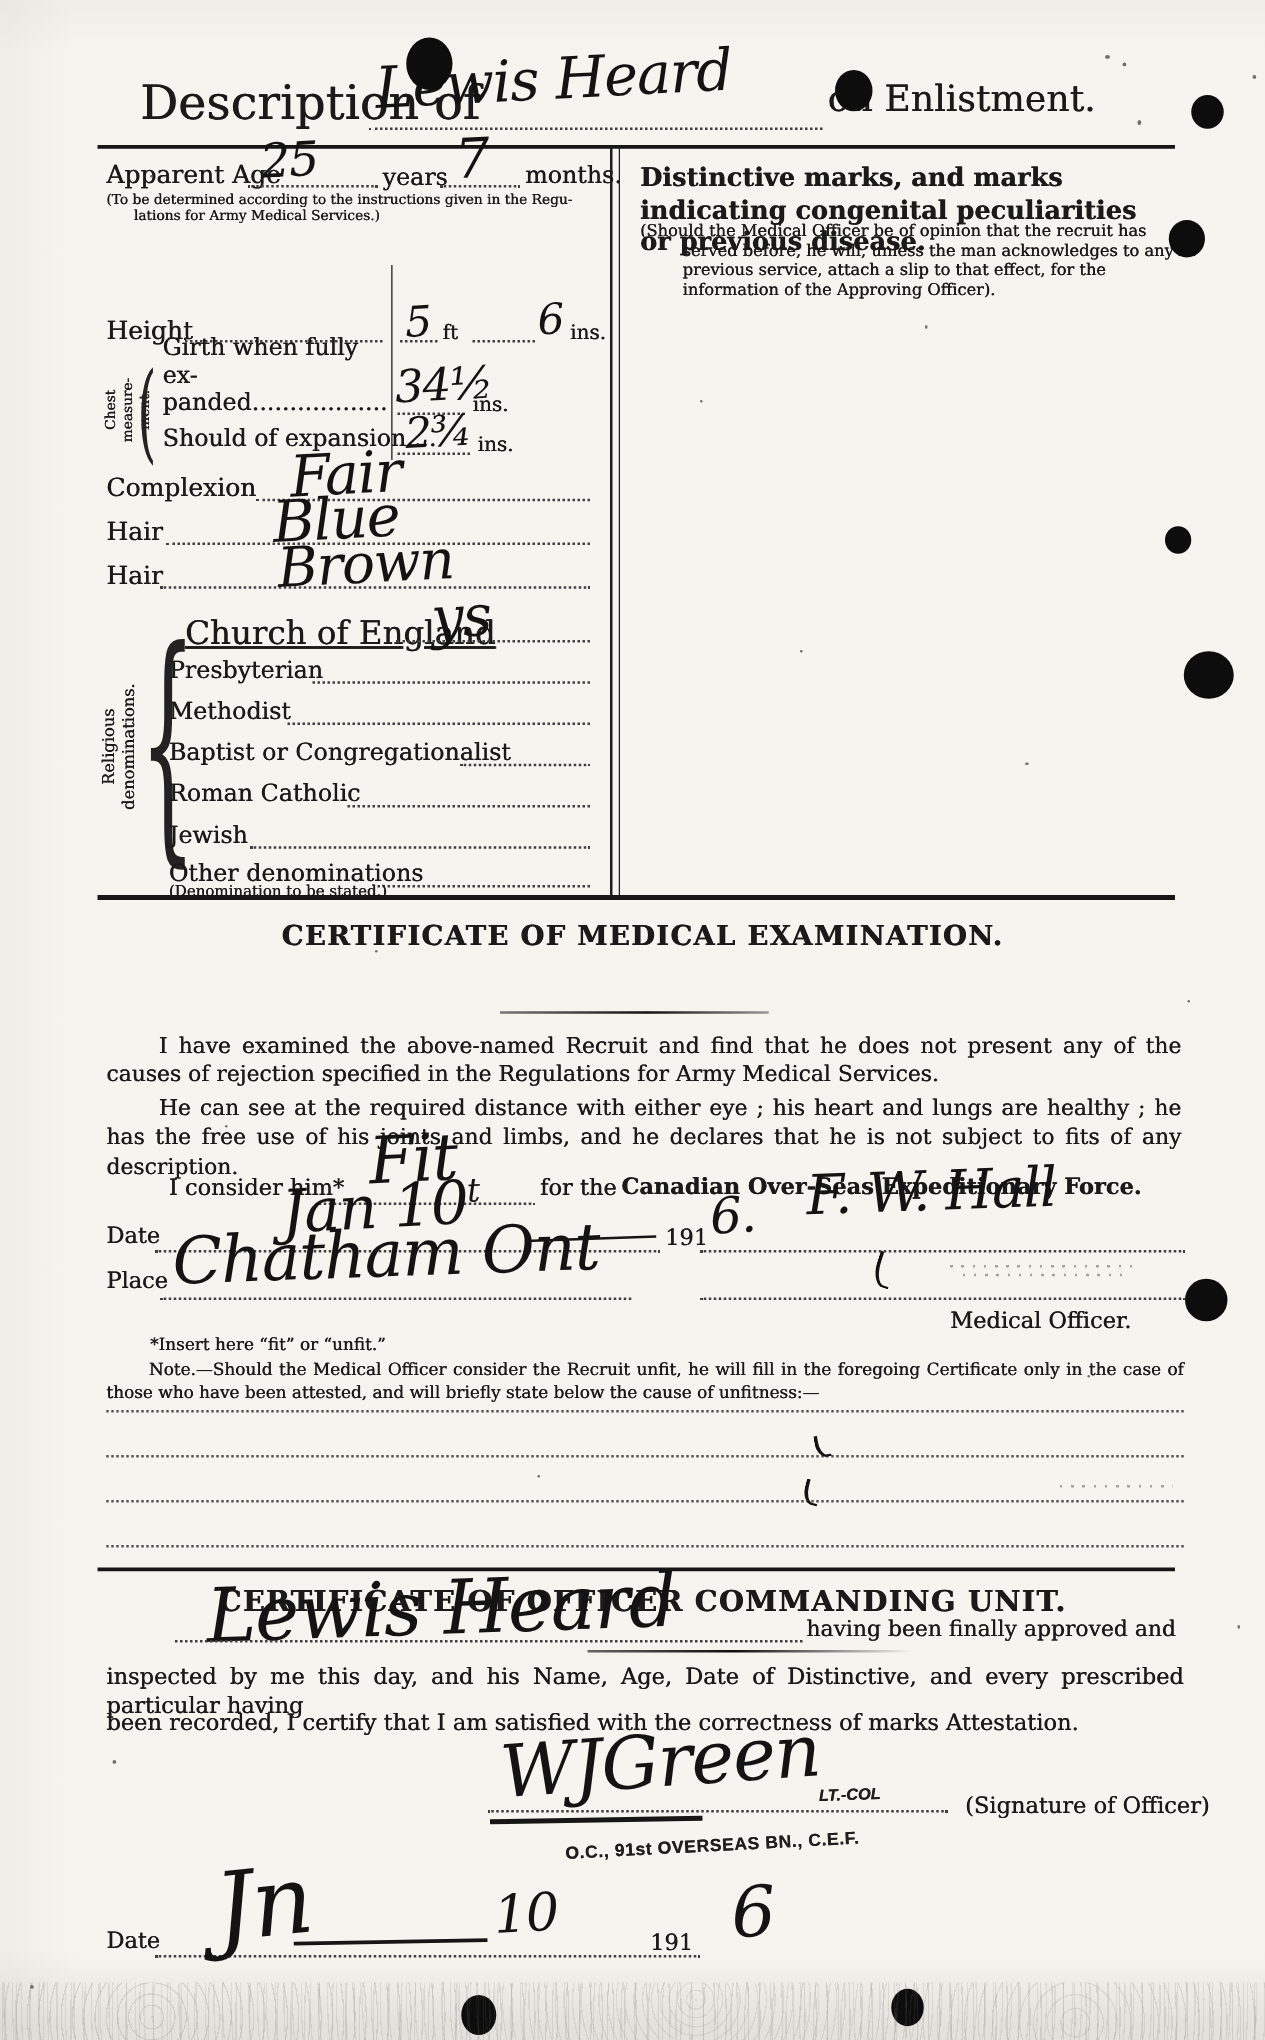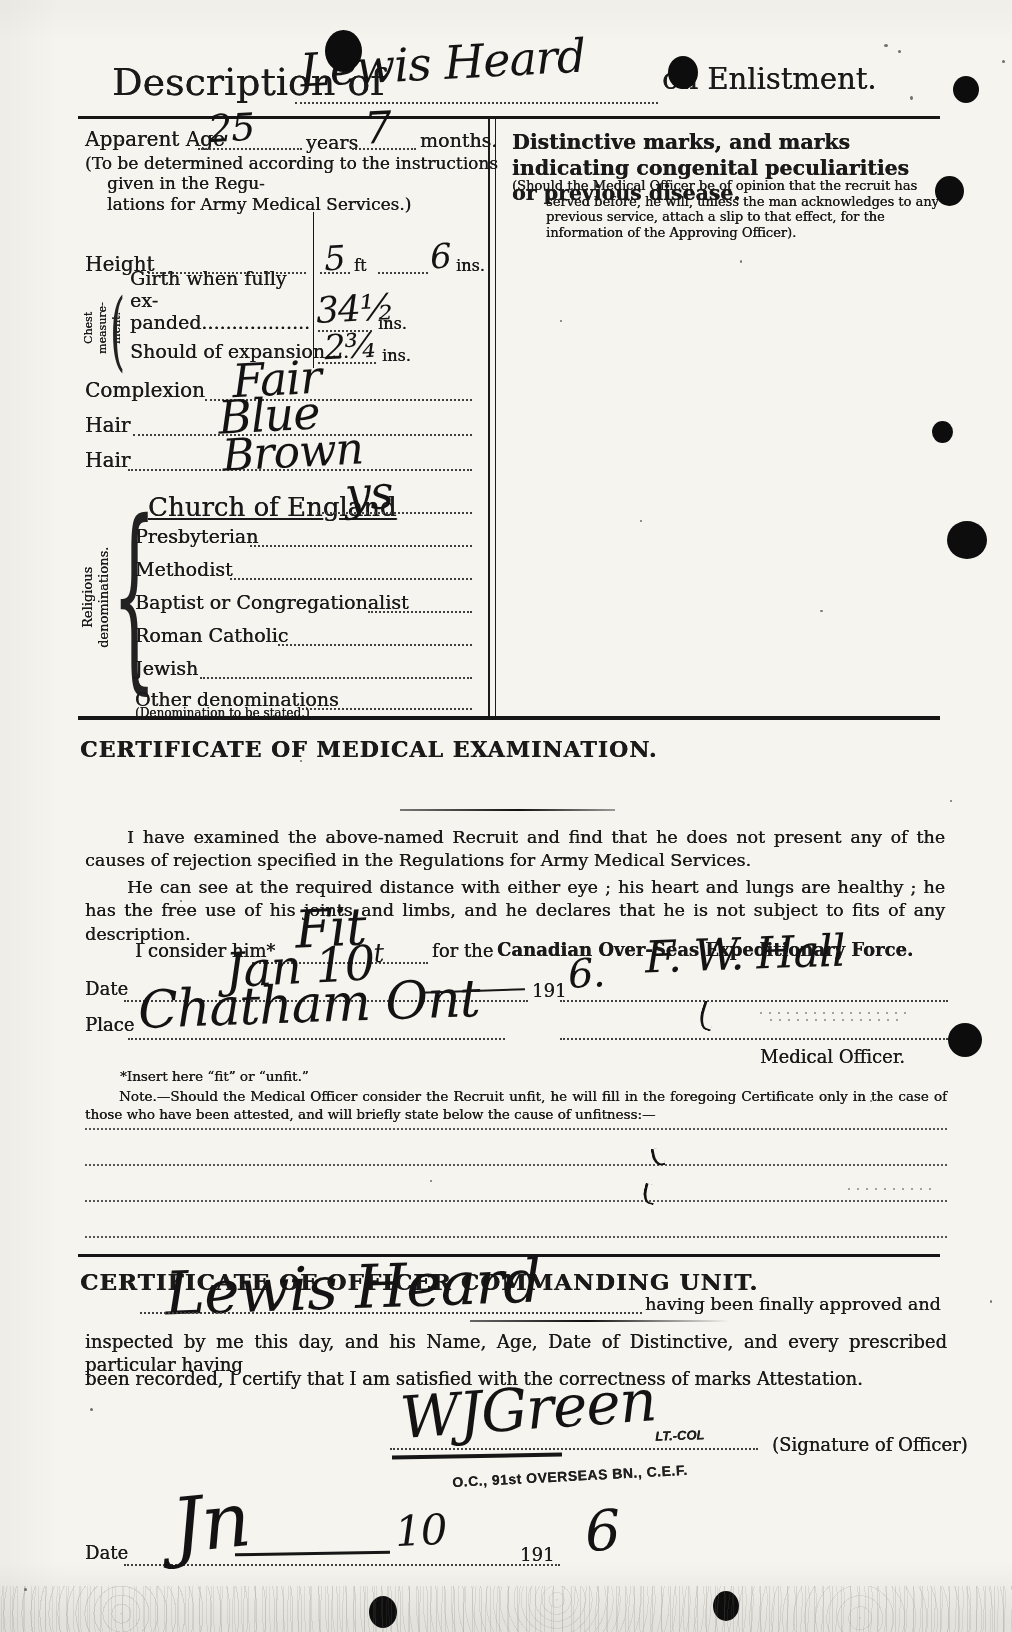--- a/index.html
+++ b/index.html
@@ -15,21 +15,21 @@
   .p{position:absolute;white-space:normal;text-align:justify;text-shadow:.3px 0 0 currentColor;}
   .hang{white-space:normal;}
   .hw{position:absolute;white-space:nowrap;font-family:"DejaVu Serif",serif;font-style:italic;
       color:#131313;transform:rotate(-3deg);letter-spacing:-1px;}
   .dots{position:absolute;height:0;border-bottom:2px dotted #3f3f3f;}
   .dots-light{position:absolute;height:0;border-bottom:2px dotted #565656;}
   .rule{position:absolute;background:#161616;}
   .vtext{writing-mode:vertical-rl;transform:rotate(180deg);white-space:pre-line;text-align:center;line-height:1.25;}
   .brace{position:absolute;font-family:"DejaVu Serif",serif;color:#222;font-weight:400;}
   .bold{font-weight:bold;}
-  .sec-head{font-weight:bold;letter-spacing:1px;white-space:nowrap;position:absolute;text-shadow:.4px 0 0 currentColor;}
+  .sec-head{font-weight:bold;letter-spacing:1px;text-align:center;white-space:nowrap;position:absolute;text-shadow:.4px 0 0 currentColor;}
   .blob{position:absolute;background:#0d0d0d;border-radius:50%;}
   .stamp{font-family:"Liberation Sans","DejaVu Sans",sans-serif;font-weight:bold;color:#1f1f1f;}
   .smudge{position:absolute;background:repeating-linear-gradient(90deg,#8e8e8e 0 2px,transparent 2px 9px);height:2px;opacity:.8;}
   .inkmark{position:absolute;border-left:3px solid #131313;border-bottom:2px solid #131313;border-radius:0 0 0 70%;}
   sup{font-size:55%;}
   #specks{position:absolute;inset:0;pointer-events:none;}
   .sp{position:absolute;background:#6f6f6a;border-radius:50%;}
   #grain{position:absolute;left:0;right:0;bottom:0;height:46px;opacity:.5;
      background:
       repeating-radial-gradient(circle at 12% 60%, rgba(110,110,105,.35) 0 1px, transparent 1px 9px),
@@ -50,21 +50,21 @@
 
   <div style="position:absolute;left:488px;top:118px;height:598px;width:5px;border-left:2px solid #1c1c1c;border-right:1px solid #1c1c1c;"></div>
 
   <div class="t" style="left:85px;top:127px;font-size:20px;">Apparent Age</div>
   <div class="dots" style="left:198px;top:148px;width:104px;"></div>
   <div class="hw" style="left:208px;top:106px;font-size:38px;">25</div>
   <div class="t" style="left:306px;top:131px;font-size:19px;">years</div>
   <div class="dots" style="left:352px;top:148px;width:64px;"></div>
   <div class="hw" style="left:364px;top:102px;font-size:44px;">7</div>
   <div class="t" style="left:420px;top:129px;font-size:19px;">months.</div>
-  <div class="p hang" style="left:85px;top:153px;width:398px;font-size:17px;line-height:1.2;padding-left:22px;text-indent:-22px;white-space:pre-line;text-align:left;font-weight:500;">(To be determined according to the instructions given in the Regu-
+  <div class="p hang" style="left:85px;top:153px;width:398px;font-size:11px;line-height:1.2;padding-left:22px;text-indent:-22px;white-space:pre-line;text-align:left;font-weight:500;">(To be determined according to the instructions given in the Regu-
 lations for Army Medical Services.)</div>
 
   <div class="rule" style="left:313px;top:212px;width:1px;height:156px;"></div>
 
   <div class="t" style="left:85px;top:252px;font-size:20px;">Height</div>
   <div class="dots" style="left:148px;top:272px;width:158px;"></div>
   <div class="dots" style="left:320px;top:272px;width:30px;"></div>
   <div class="hw" style="left:324px;top:238px;font-size:34px;">5</div>
   <div class="t" style="left:354px;top:256px;font-size:16px;">ft</div>
   <div class="dots" style="left:378px;top:272px;width:50px;"></div>

